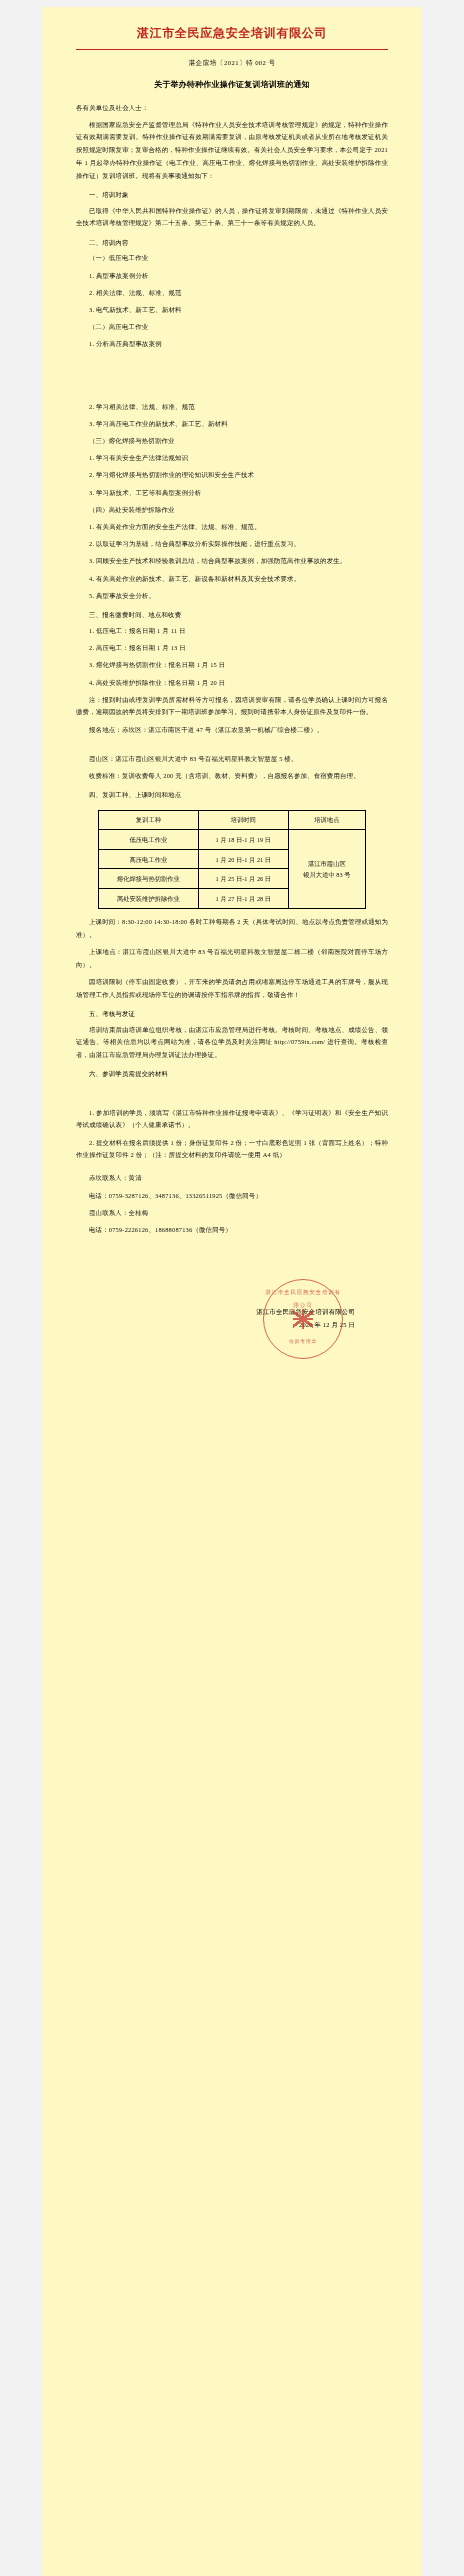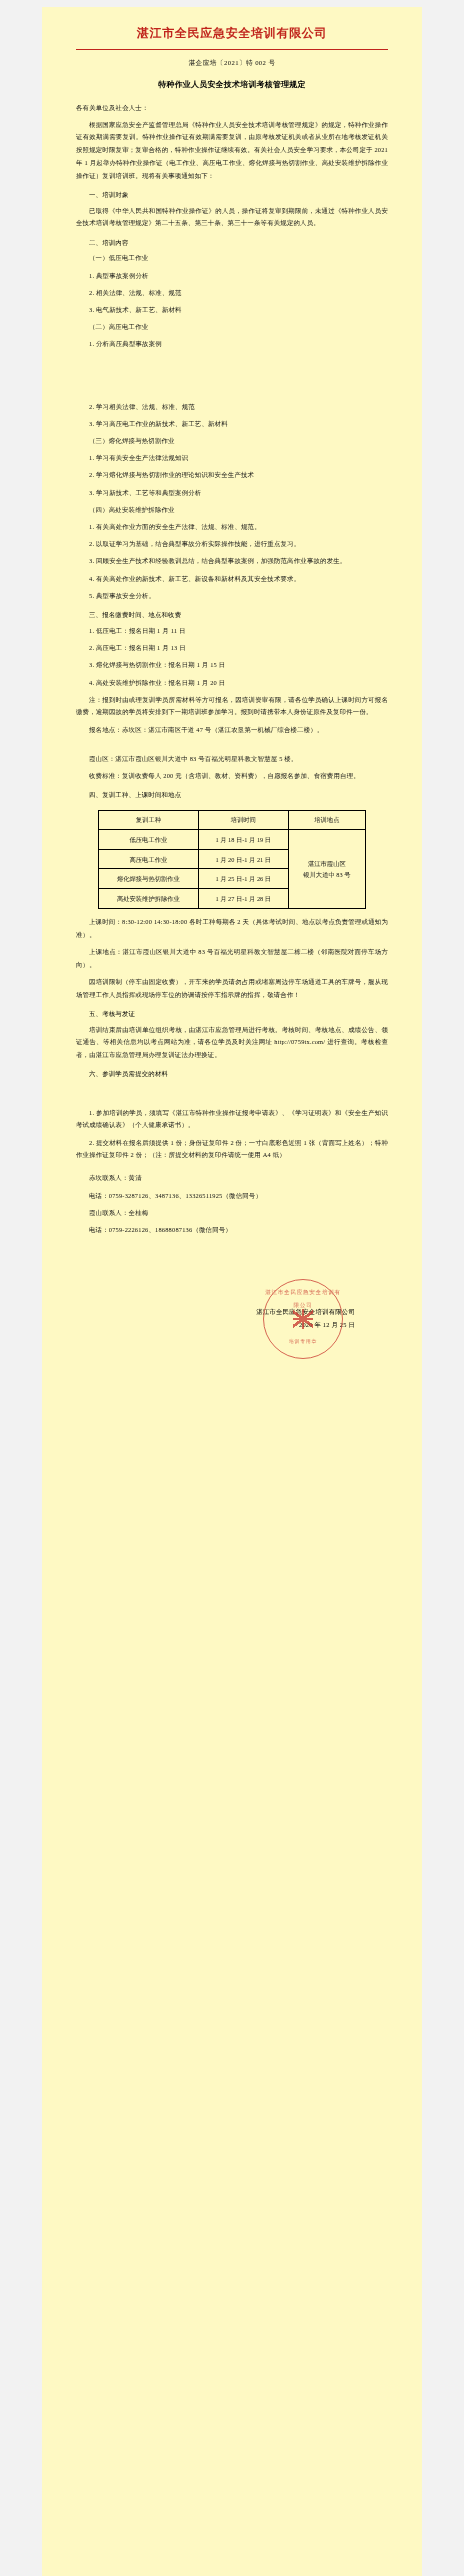--- a/index.html
+++ b/index.html
@@ -141,21 +141,21 @@
 <body>
 
 <div class="page">
   <div class="doc">
 
     <div class="letterhead">湛江市全民应急安全培训有限公司</div>
     <div class="letterhead-rule"></div>
 
     <div class="docnum">湛企应培〔2021〕特 002 号</div>
 
-    <div class="doctitle">特种作业人员安全技术培训考核管理规定</div>
+    <div class="doctitle">关于举办特种作业操作证复训培训班的通知</div>
 
     <p class="body ind0">各有关单位及社会人士：</p>
     <p class="body ind2">根据国家应急安全产监督管理总局《特种作业人员安全技术培训考核管理规定》的规定，特种作业操作证有效期满需要复训。特种作业操作证有效期满需要复训，由原考核发证机关或者从业所在地考核发证机关按照规定时限复审；复审合格的，特种作业操作证继续有效。有关社会人员安全学习要求，本公司定于 2021 年 1 月起举办特种作业操作证（电工作业、高压电工作业、熔化焊接与热切割作业、高处安装维护拆除作业操作证）复训培训班。现将有关事项通知如下：</p>
 
     <div class="sec">一、培训对象</div>
     <p class="body ind2">已取得《中华人民共和国特种作业操作证》的人员，操作证将复审到期限前，未通过《特种作业人员安全技术培训考核管理规定》第二十五条、第三十条、第三十一条等有关规定的人员。</p>
 
     <div class="sec">二、培训内容</div>
 
     <p class="body ind2">（一）低压电工作业</p>

